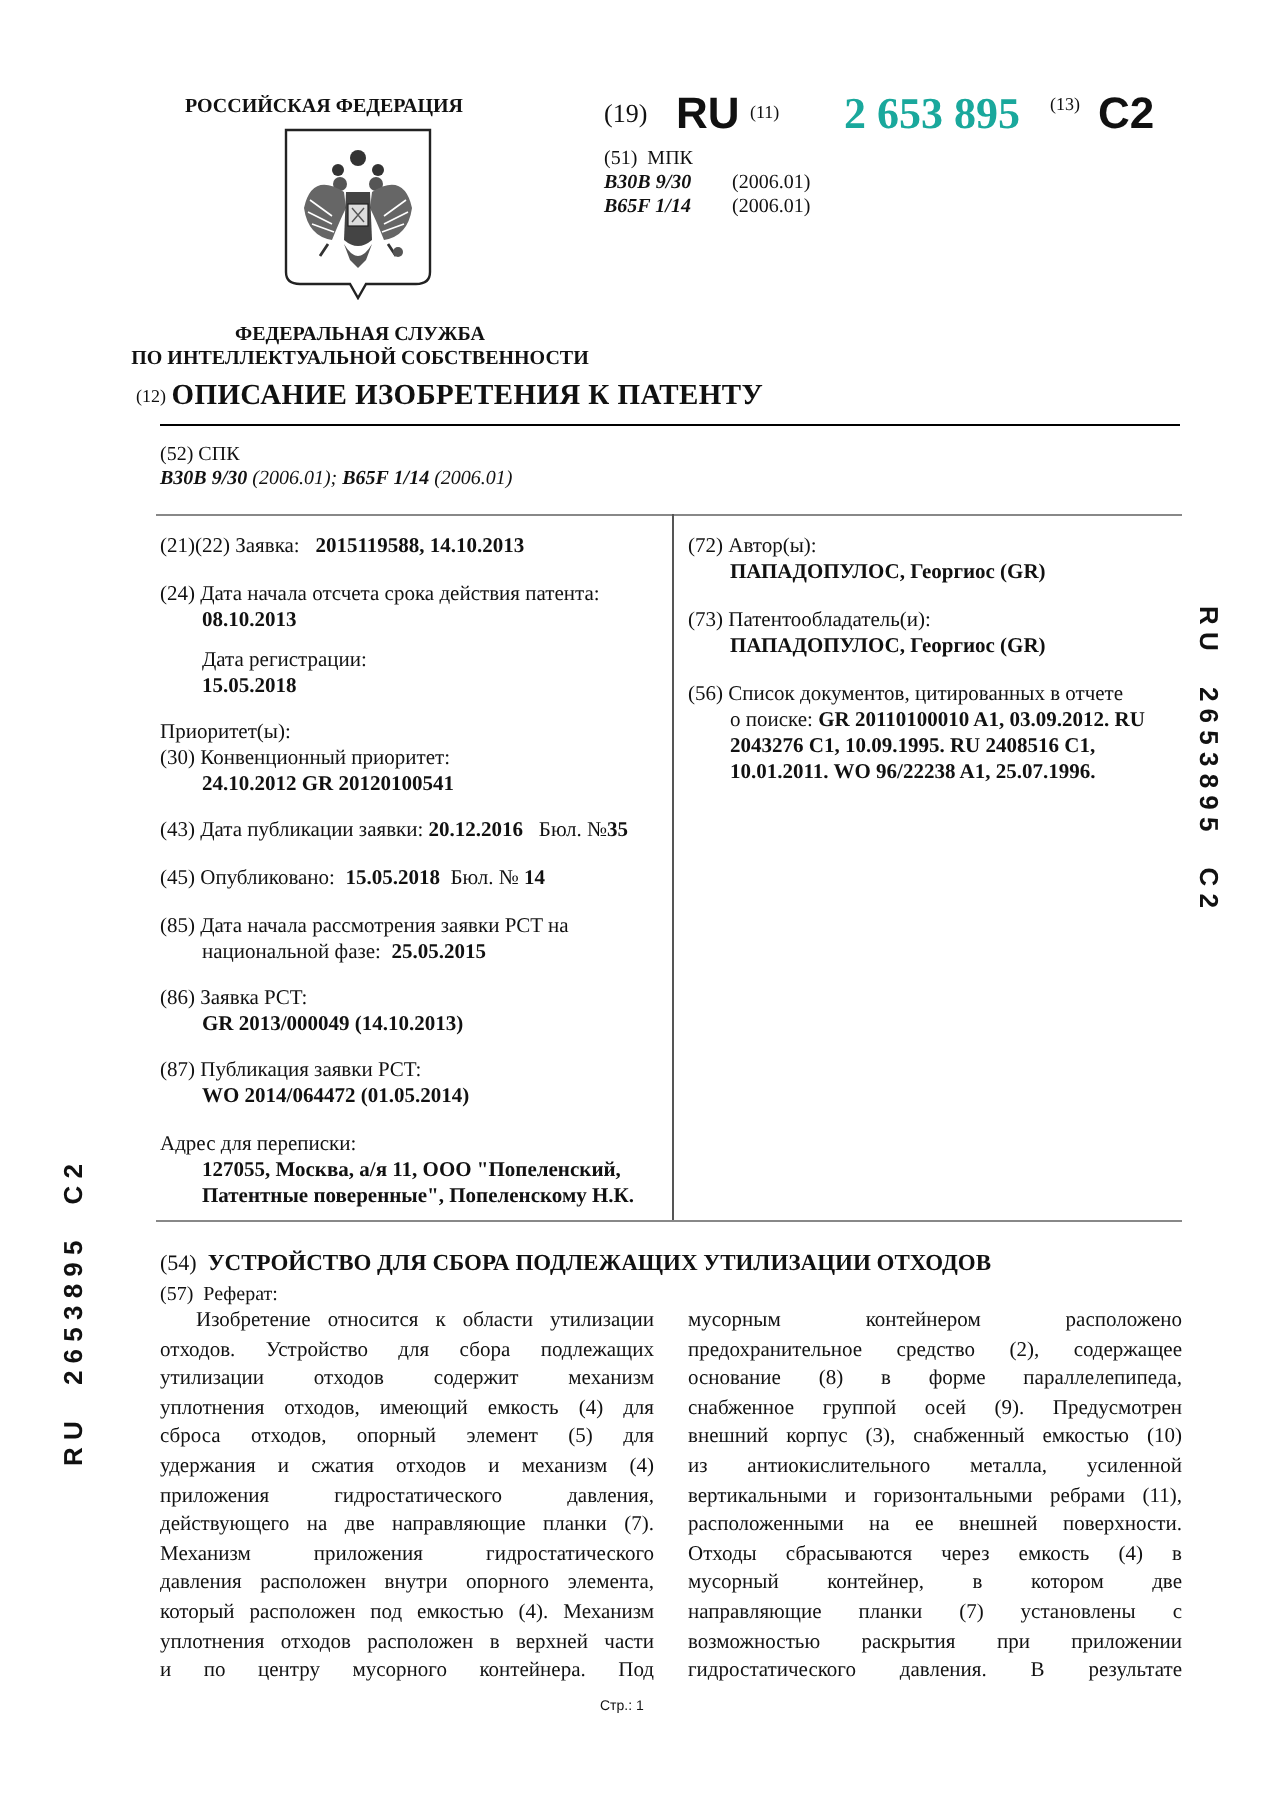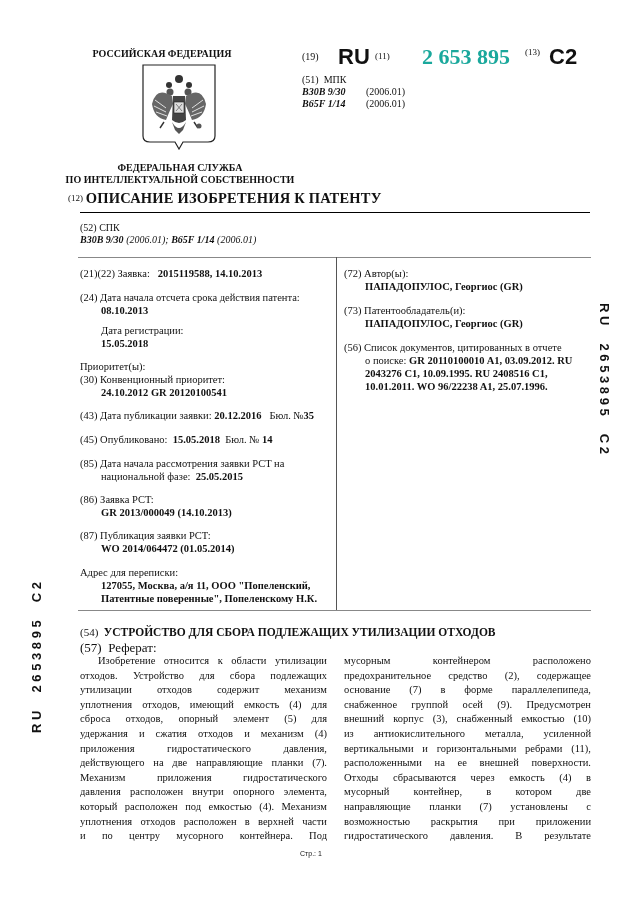--- a/index.html
+++ b/index.html
@@ -10,21 +10,21 @@
   }
   .abs { position: absolute; }
   b, .bold { font-weight: bold; }
 
   
   #country { left: 92px; top: 47px; width: 140px; text-align: center; font-size: 10px; font-weight: bold; }
   #emblem { left: 142px; top: 64px; width: 74px; height: 86px; }
   #agency { left: 40px; top: 162px; width: 280px; text-align: center; font-size: 10px; font-weight: bold; line-height: 12px; }
 
   
-  #code19 { left: 302px; top: 50px; font-size: 10px; }
+  #code19 { left: 302px; top: 50px; font-size: 13px; }
   #country-code { left: 338px; top: 45px; font-size: 22px; font-weight: bold; font-family: "Liberation Sans", sans-serif; line-height: 24px; }
   #code11 { left: 375px; top: 50px; font-size: 9px; }
   #patent-number { left: 422px; top: 45px; font-size: 22px; font-weight: bold; font-family: Liberation Serif, serif; color: #1aa89c; line-height: 24px; }
   #code13 { left: 525px; top: 46px; font-size: 9px; }
   #kind-code { left: 549px; top: 45px; font-size: 22px; font-weight: bold; font-family: "Liberation Sans", sans-serif; line-height: 24px; }
 
   #mpk-block { left: 302px; top: 74px; font-size: 10px; line-height: 12px; }
   #mpk-block .cls { font-style: italic; font-weight: bold; display: inline-block; width: 64px; }
 
   
@@ -44,21 +44,21 @@
 
   .field { position: absolute; font-size: 10.5px; line-height: 13px; }
   .field .lbl { }
   .field .val { font-weight: bold; }
   .field .indent { padding-left: 21px; }
 
   
   #sec54 { left: 80px; top: 626px; font-size: 11px; }
   #sec54 .c { font-size: 11px; font-weight: normal; }
   #sec54 .t { font-weight: bold; font-size: 11.5px; }
-  #sec57 { left: 80px; top: 641px; font-size: 13px; }
+  #sec57 { left: 80px; top: 641px; font-size: 10px; }
 
   .abstract-col {
     position: absolute; width: 247px; font-size: 10.5px; line-height: 14.6px;
     text-align: justify; text-align-last: justify;
   }
   .abstract-col p { margin: 0; }
   #abs-left { left: 80px; top: 654px; }
   #abs-right { left: 344px; top: 654px; }
 
   
@@ -227,21 +227,21 @@
     <p>действующего на две направляющие планки (7).</p>
     <p>Механизм приложения гидростатического</p>
     <p>давления расположен внутри опорного элемента,</p>
     <p>который расположен под емкостью (4). Механизм</p>
     <p>уплотнения отходов расположен в верхней части</p>
     <p>и по центру мусорного контейнера. Под</p>
   </div>
 <div id="abs-right" class="abstract-col">
     <p>мусорным контейнером расположено</p>
     <p>предохранительное средство (2), содержащее</p>
-    <p>основание (7) в форме параллелепипеда,</p>
+    <p>основание (8) в форме параллелепипеда,</p>
     <p>снабженное группой осей (9). Предусмотрен</p>
     <p>внешний корпус (3), снабженный емкостью (10)</p>
     <p>из антиокислительного металла, усиленной</p>
     <p>вертикальными и горизонтальными ребрами (11),</p>
     <p>расположенными на ее внешней поверхности.</p>
     <p>Отходы сбрасываются через емкость (4) в</p>
     <p>мусорный контейнер, в котором две</p>
     <p>направляющие планки (7) установлены с</p>
     <p>возможностью раскрытия при приложении</p>
     <p>гидростатического давления. В результате</p>

